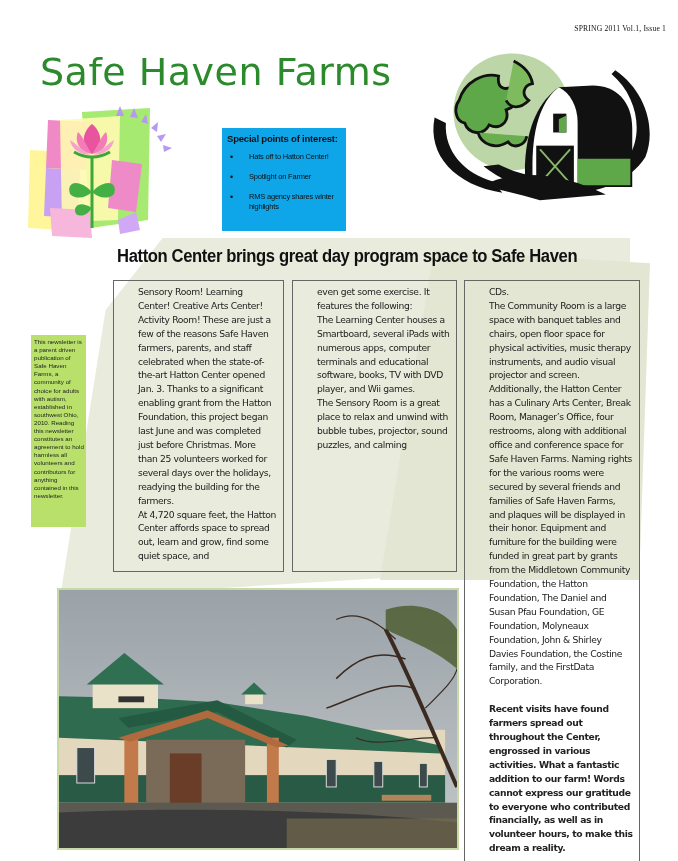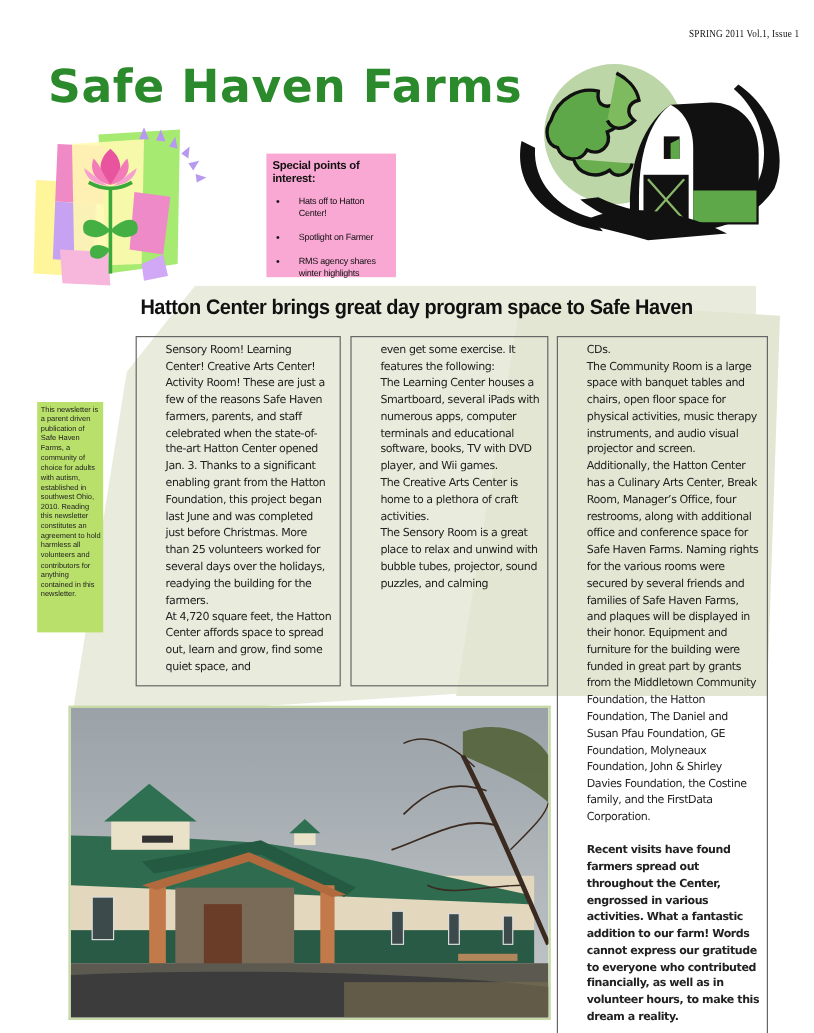--- a/index.html
+++ b/index.html
@@ -19,30 +19,30 @@
     z-index: 0;
   }
 
   .issue {
     position: absolute; right: 12px; top: 23px;
     font-family: "Liberation Serif", serif; font-size: 9px; letter-spacing: 0.2px;
     transform: scaleX(0.85); transform-origin: right;
   }
   .masthead {
     position: absolute; left: 40px; top: 50px;
-    font-family: "DejaVu Sans", sans-serif; font-weight: bold;
+    font-family: "DejaVu Sans", sans-serif; font-weight: normal;
     font-size: 38px; color: #2b8a2b; letter-spacing: 0.5px;
   }
 
   .flower-art { position: absolute; left: 20px; top: 100px; width: 160px; height: 140px; }
   .barn-logo { position: absolute; left: 422px; top: 44px; width: 236px; height: 160px; }
 
   .poi {
-    position: absolute; left: 222px; top: 128px; width: 108px; height: 103px;
-    background: #f9a8d4; padding: 5px 5px 4px 5px; z-index: 2;
+    position: absolute; left: 222px; top: 128px; width: 124px; height: 103px;
+    background: #0ea5e9; padding: 5px 5px 4px 5px; z-index: 2;
   }
   .poi-title {
     font-family: "Liberation Sans", sans-serif; font-weight: bold;
     font-size: 9.5px; margin-bottom: 8px; letter-spacing: -0.2px;
   }
   .poi ul { list-style: none; }
   .poi li { position: relative; padding-left: 22px; font-size: 7.5px; line-height: 10px; margin-bottom: 10px; letter-spacing: -0.2px;}
   .poi li:last-child { margin-bottom: 0; }
   .poi li::before { content: "•"; position: absolute; left: 3px; top: 0; font-size: 9px; }
 
@@ -146,21 +146,20 @@
 <div class="sidebar-note">This newsletter is a parent driven publication of Safe Haven Farms, a community of choice for adults with autism, established in southwest Ohio, 2010. Reading this newsletter constitutes an agreement to hold harmless all volunteers and contributors for anything contained in this newsletter.</div>
 
 <div class="col col1">
   <p>Sensory Room! Learning Center! Creative Arts Center! Activity Room! These are just a few of the reasons Safe Haven farmers, parents, and staff celebrated when the state-of-the-art Hatton Center opened Jan. 3.  Thanks to a significant enabling grant from the Hatton Foundation, this project began last June and was completed just before Christmas. More than 25 volunteers worked for several days over the holidays, readying the building for the farmers.</p>
   <p>At 4,720 square feet, the Hatton Center affords space to spread out, learn and grow, find some quiet space, and</p>
 </div>
 
 <div class="col col2">
   <p>even get some exercise. It features the following:</p>
   <p>The Learning Center houses a Smartboard, several iPads with numerous apps, computer terminals and educational software, books, TV with DVD player, and Wii games.</p>
-  <p>The Creative Arts Center is home to a plethora of craft activities.</p>
   <p>The Sensory Room is a great place to relax and unwind with bubble tubes, projector, sound puzzles, and calming</p>
 </div>
 
 <div class="col col3">
   <p>CDs.</p>
   <p>The Community Room is a large space with banquet tables and chairs, open floor space for physical activities, music therapy instruments, and audio visual projector and screen. Additionally, the Hatton Center has a Culinary Arts Center, Break Room, Manager’s Office, four restrooms, along with additional office and conference space for Safe Haven Farms. Naming rights for the various rooms were secured by several friends and families of Safe Haven Farms, and plaques will be displayed in their honor. Equipment and furniture for the building were funded in great part by grants from the Middletown Community Foundation, the Hatton Foundation, The Daniel and Susan Pfau Foundation, GE Foundation, Molyneaux Foundation, John &amp; Shirley Davies Foundation, the Costine family, and the FirstData Corporation.</p>
   <p class="gap">Recent visits have found farmers spread out throughout the Center, engrossed in various activities. What a fantastic addition to our farm! Words cannot express our gratitude to everyone who contributed financially, as well as in volunteer hours, to make this dream a reality.</p>
 </div>
 
 <svg class="photo" viewBox="0 0 402 262" preserveAspectRatio="none">

